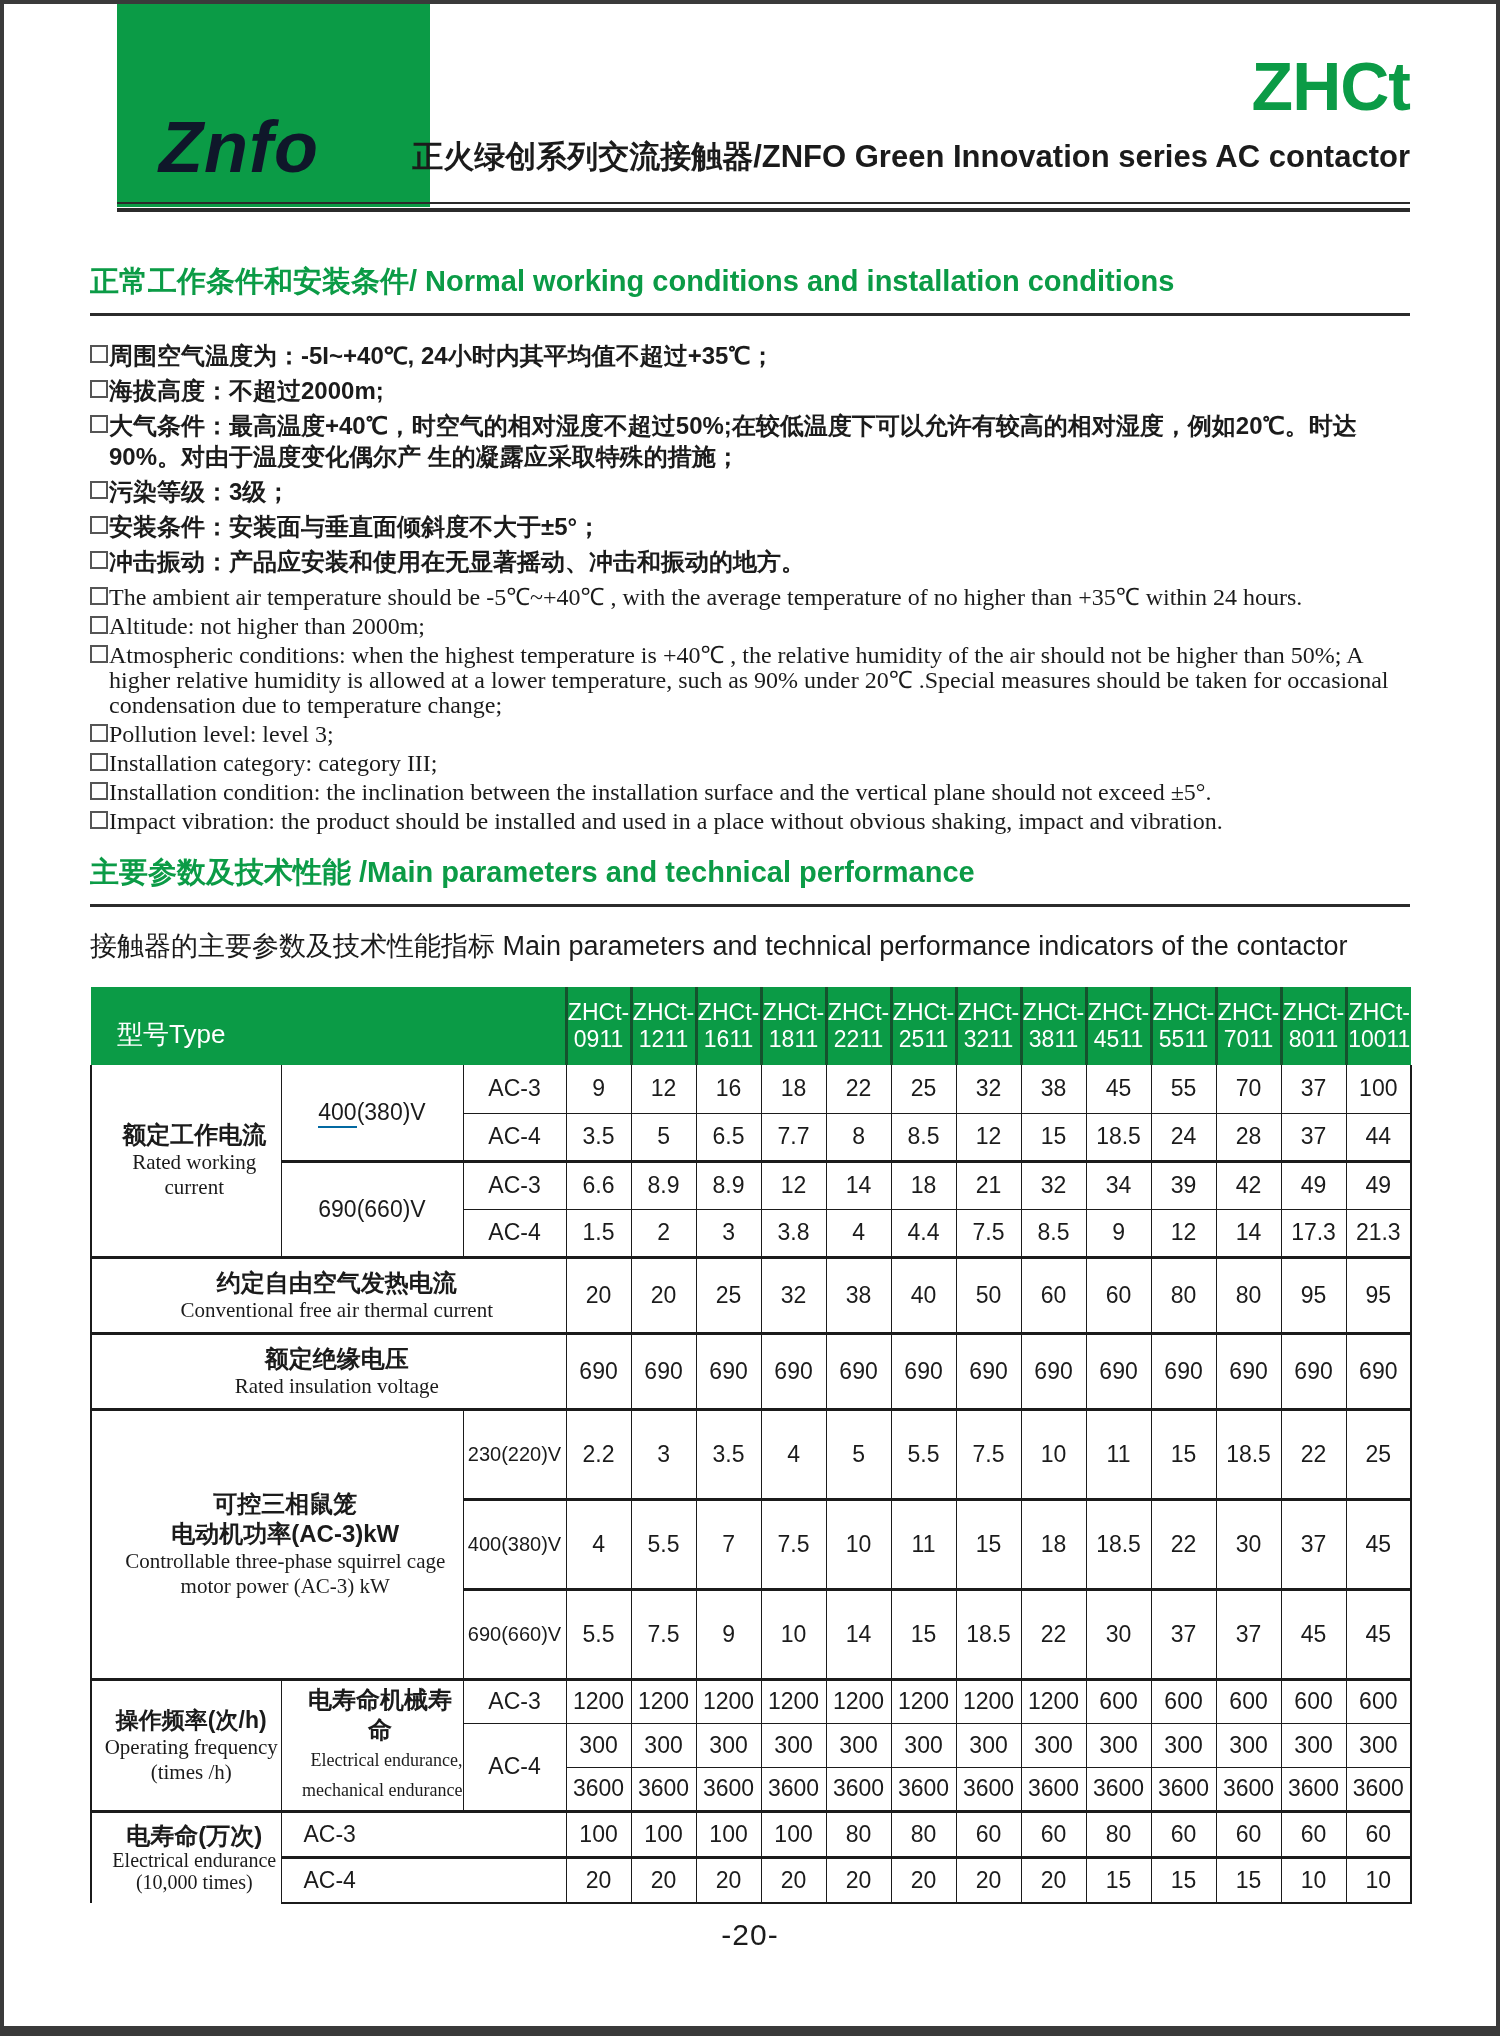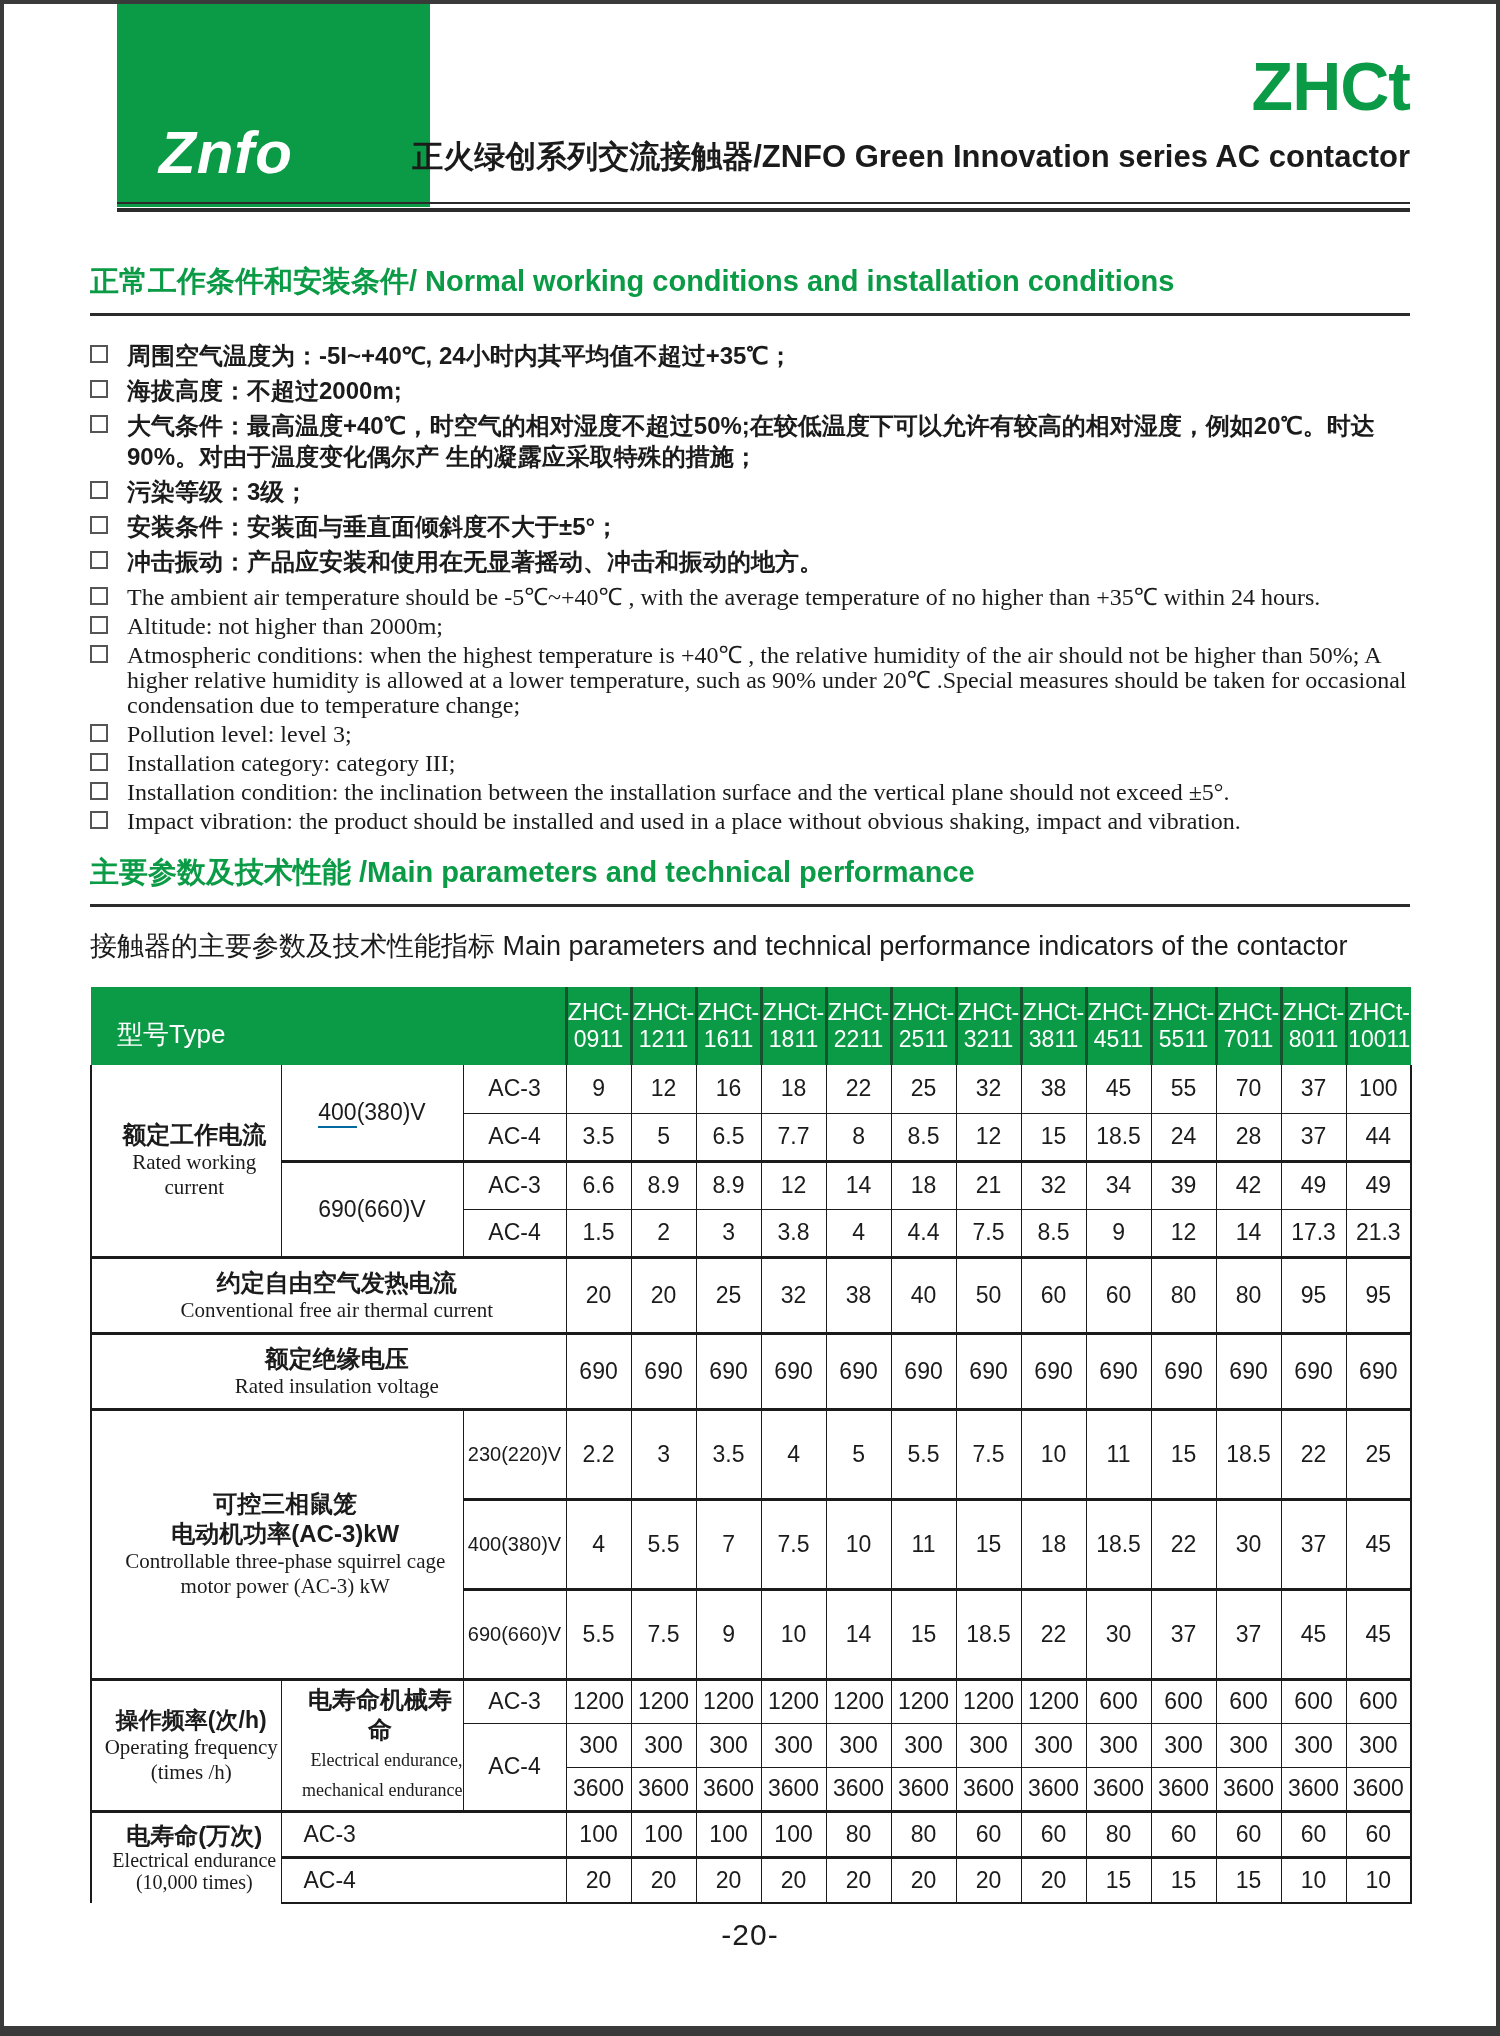--- a/index.html
+++ b/index.html
@@ -7,35 +7,35 @@
   body {
     height:2036px; background:#ffffff; color:#1b1b1b;
     font-family:"Liberation Sans", sans-serif; position:relative; overflow:hidden;
   }
   .frame { position:absolute; inset:0; border:4px solid #3a3a3a; border-bottom-width:10px; z-index:50; pointer-events:none; }
 
   
   .hdr { position:relative; margin:0 90px; height:215px; }
   .logo { position:absolute; left:27px; top:4px; width:313px; height:203px; background:var(--green);
           display:flex; align-items:flex-end; padding:0 0 24px 42px; }
-  .logo-text { color:#ffffff; font-size:60px; font-weight:bold; font-style:italic; line-height:1; letter-spacing:1px; }
+  .logo-text { color:#0f172a; font-size:72px; font-weight:bold; font-style:italic; line-height:1; letter-spacing:1px; }
   .code { position:absolute; right:0; top:52px; font-size:68px; font-weight:bold; color:var(--green); line-height:1; letter-spacing:-1px; }
   .subtitle { position:absolute; right:0; top:136px; font-size:31px; font-weight:bold; white-space:nowrap; }
   .hdr-rule { position:absolute; left:27px; right:0; top:202px; height:10px;
               border-top:2px solid #2b2b2b; border-bottom:4px solid #2b2b2b; }
 
   
   .content { margin:0 90px; position:relative; }
   .sec-title { font-size:29px; line-height:33px; font-weight:bold; color:var(--green);
                padding-bottom:15px; border-bottom:3px solid #2b2b2b; }
   .t1 { margin-top:50px; }
   .t2 { margin-top:22px; }
 
   ul.cond { list-style:none; }
-  ul.cond li { position:relative; padding-left:37px; }
+  ul.cond li { position:relative; padding-left:19px; }
   .cb { position:absolute; left:0; top:5px; width:18px; height:18px; border:2px solid #555; background:#fff; }
   ul.zh-list { margin-top:24px; }
   ul.zh-list li { font-size:24px; line-height:31px; margin-bottom:4px; font-weight:600; }
   ul.en-list { margin-top:8px; font-family:"Liberation Serif", serif; }
   ul.en-list li { font-size:24px; line-height:25px; margin-bottom:4px; }
   ul.en-list .cb { top:2px; }
 
   .caption { margin-top:24px; font-size:27px; line-height:30px; }
 
   

